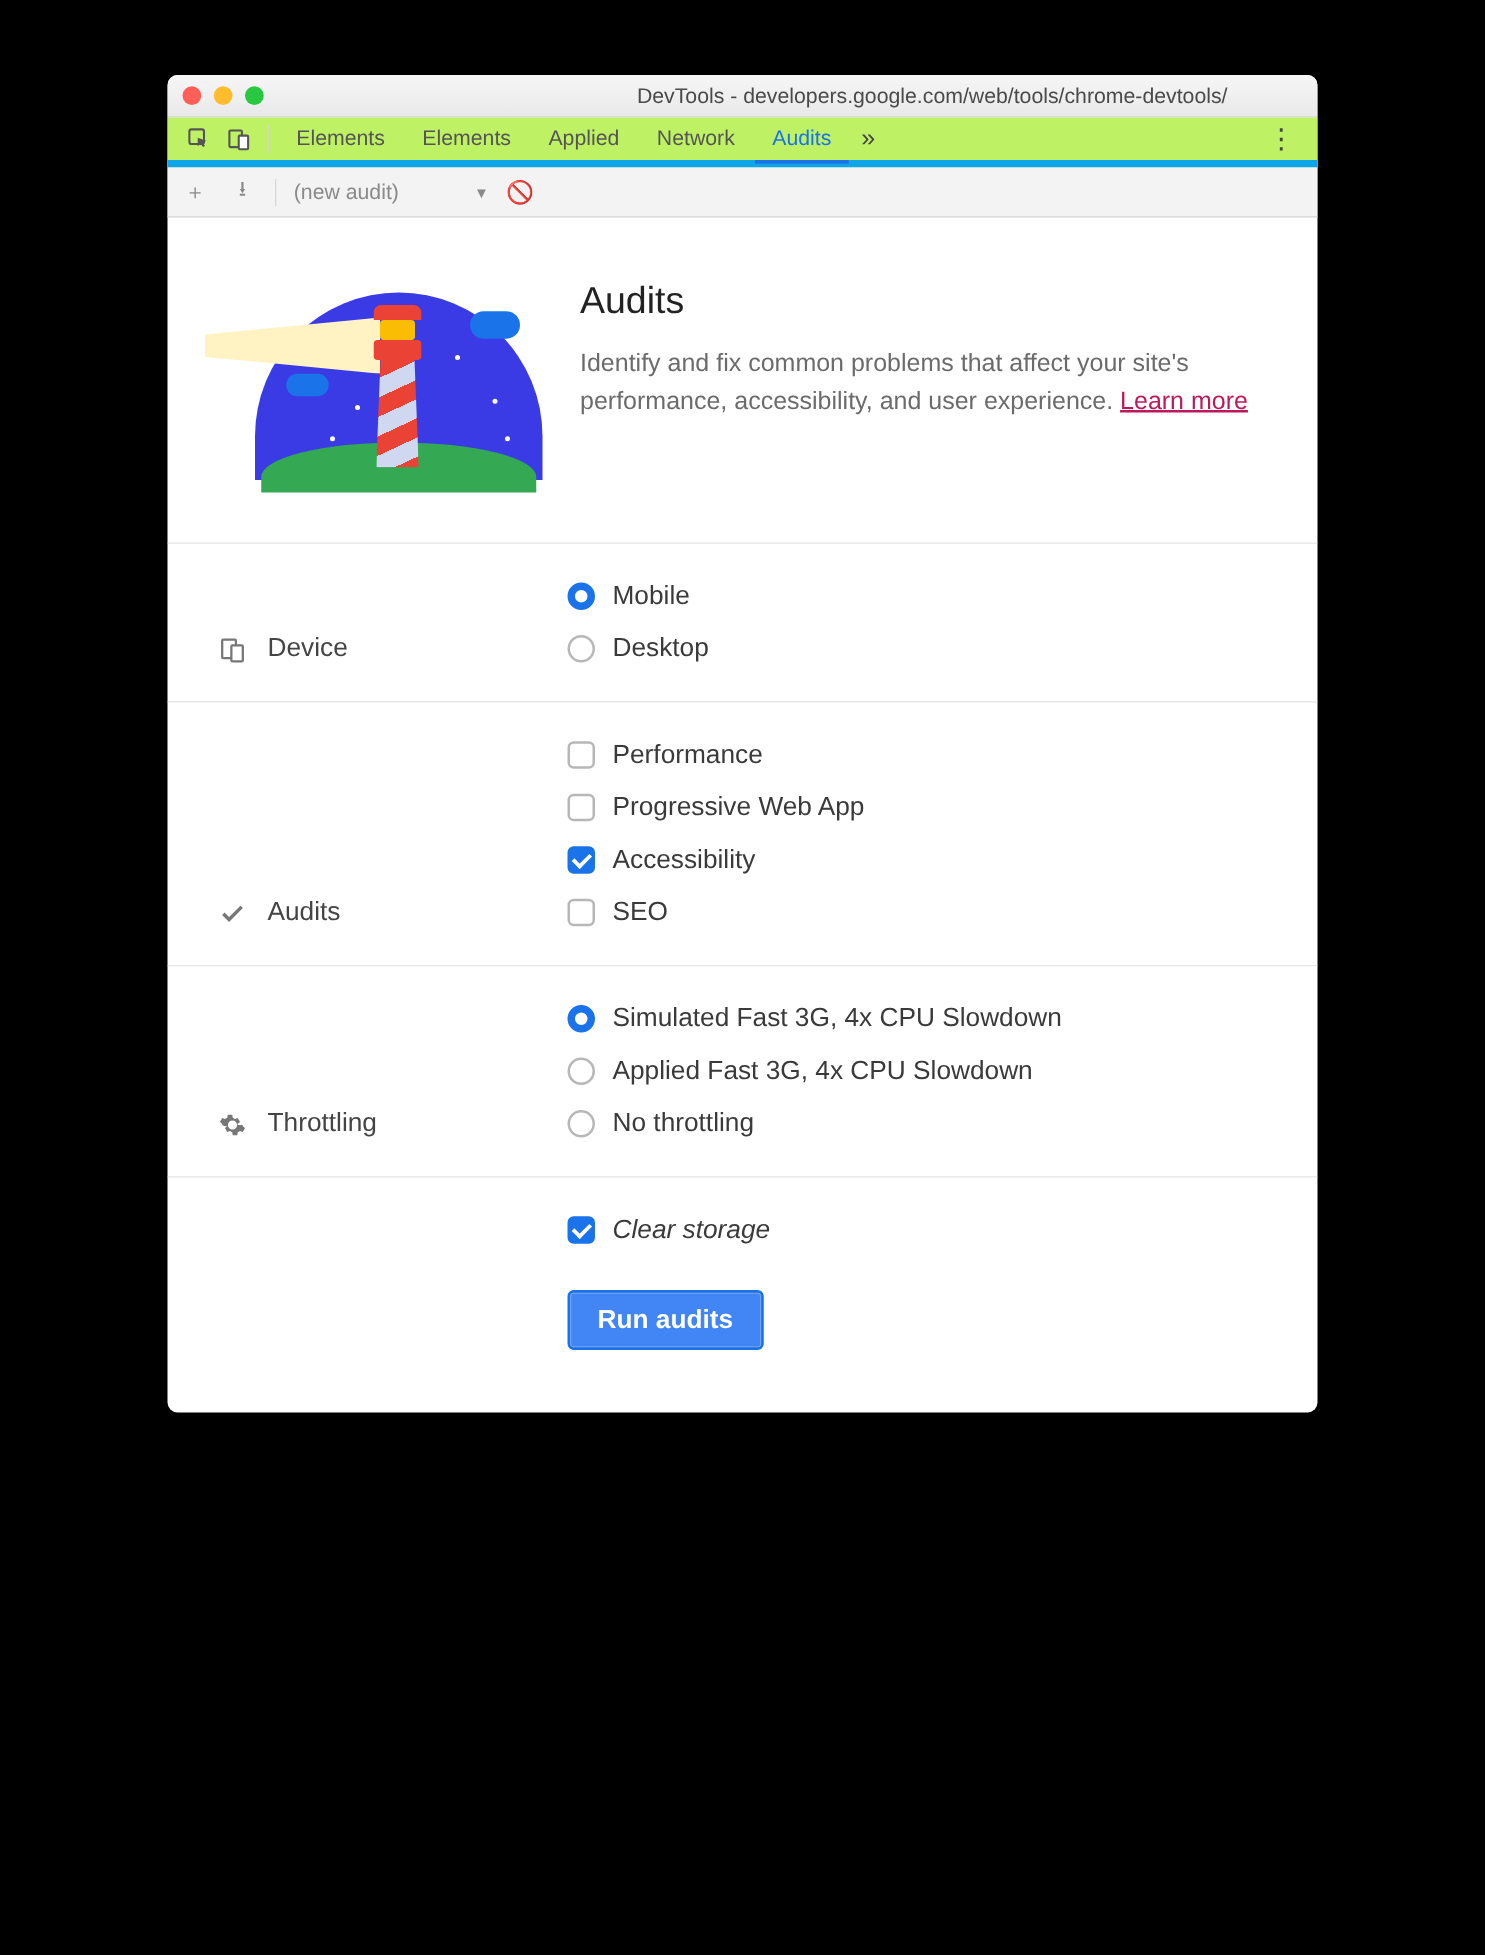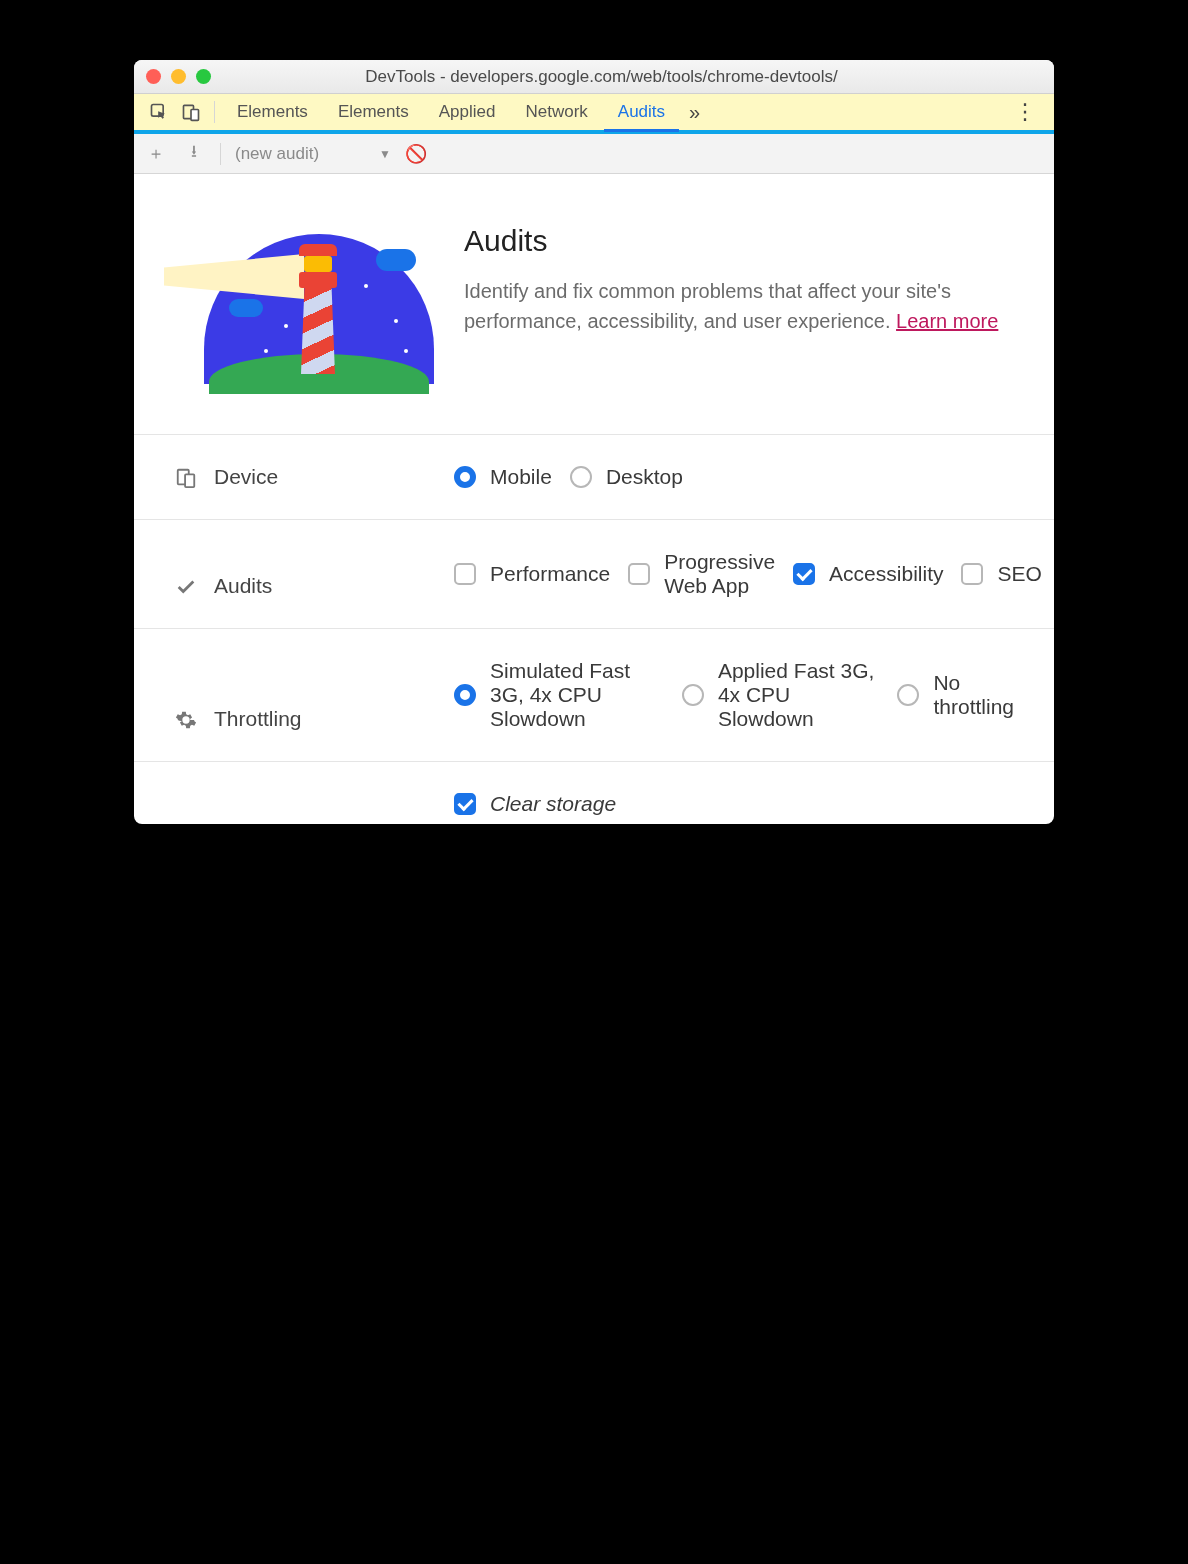--- a/index.html
+++ b/index.html
@@ -29,29 +29,29 @@
     align-items: center;
     padding: 0 12px;
     gap: 10px;
   }
   .traffic { display:flex; gap:10px; }
   .dot { width:15px; height:15px; border-radius:50%; }
   .dot.red { background:#ff5f57; }
   .dot.yellow { background:#ffbd2e; }
   .dot.green { background:#28c840; }
   .titlebar-title {
-    flex:1; text-align:center; font-size:17px; color:#4a4a4a;
+    flex:1; text-align:right; font-size:17px; color:#4a4a4a;
     white-space:nowrap; overflow:hidden; text-overflow:ellipsis;
     padding-right:60px;
   }
   
   .tabstrip {
     height: 40px;
-    background:#fef9c3;
-    border-bottom:4px solid #0ea5e9;
+    background:#bef264;
+    border-bottom:6px solid #0ea5e9;
     display:flex;
     align-items:center;
     padding: 0 10px;
     gap: 2px;
   }
   .tabstrip .iconbtn {
     width:30px; height:30px; display:flex; align-items:center; justify-content:center;
     color:#555;
     cursor:pointer;
   }
@@ -105,21 +105,21 @@
     display:grid;
     grid-template-columns: 280px 1fr;
     padding: 30px 40px;
     border-top:1px solid #e5e5e5;
   }
   .section .left {
     display:flex; gap:16px; align-items:flex-end;
     color:#444; font-size:21px;
   }
   .section .left .sicon { color:#777; width:24px; display:flex; justify-content:center; padding-top:2px;}
-  .section .right { display:flex; flex-direction:row; gap:18px; }
+  .section .right { display:flex; flex-direction:column; gap:18px; }
 
   .optionrow { display:flex; align-items:center; gap:14px; font-size:21px; color:#3a3a3a; cursor:pointer;}
   
   .radio2 {
     width:22px; height:22px; border-radius:50%; border:6px solid #1a73e8; background:#fff; flex-shrink:0;
   }
   .radio2.off { border:2px solid #b7b7b7; background:#fff; }
 
   .checkbox {
     width:22px; height:22px; border-radius:5px; border:2px solid #b7b7b7; background:#fff; flex-shrink:0;
@@ -316,15 +316,18 @@
         </div>
       </div>
     </div>
 
     <div class="clear-row">
       <div class="optionrow" style="gap:14px;font-style:italic;">
         <div class="checkbox checked"></div>
         <span>Clear storage</span>
       </div>
     </div>
+    <div style="padding:0 40px 50px 320px;">
+      <button class="runbutton">Run audits</button>
+    </div>
 
   </div>
 </div>
 
 </body></html>

